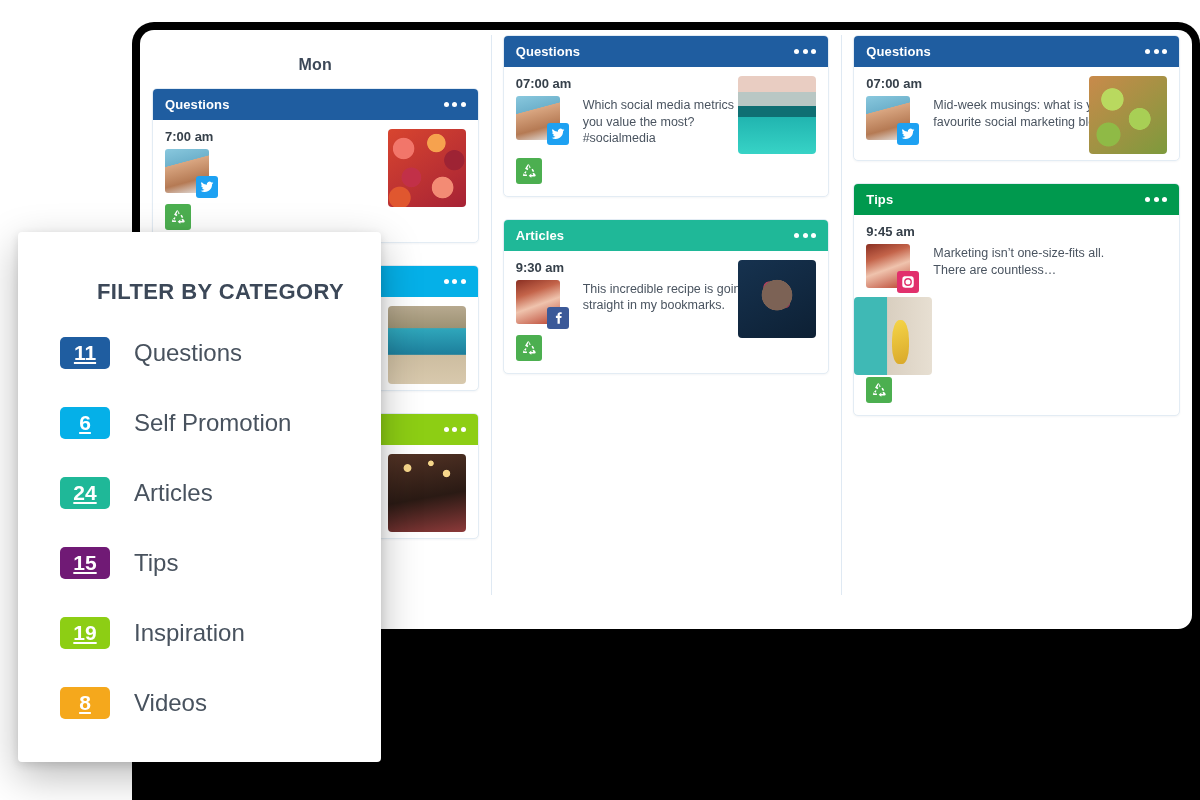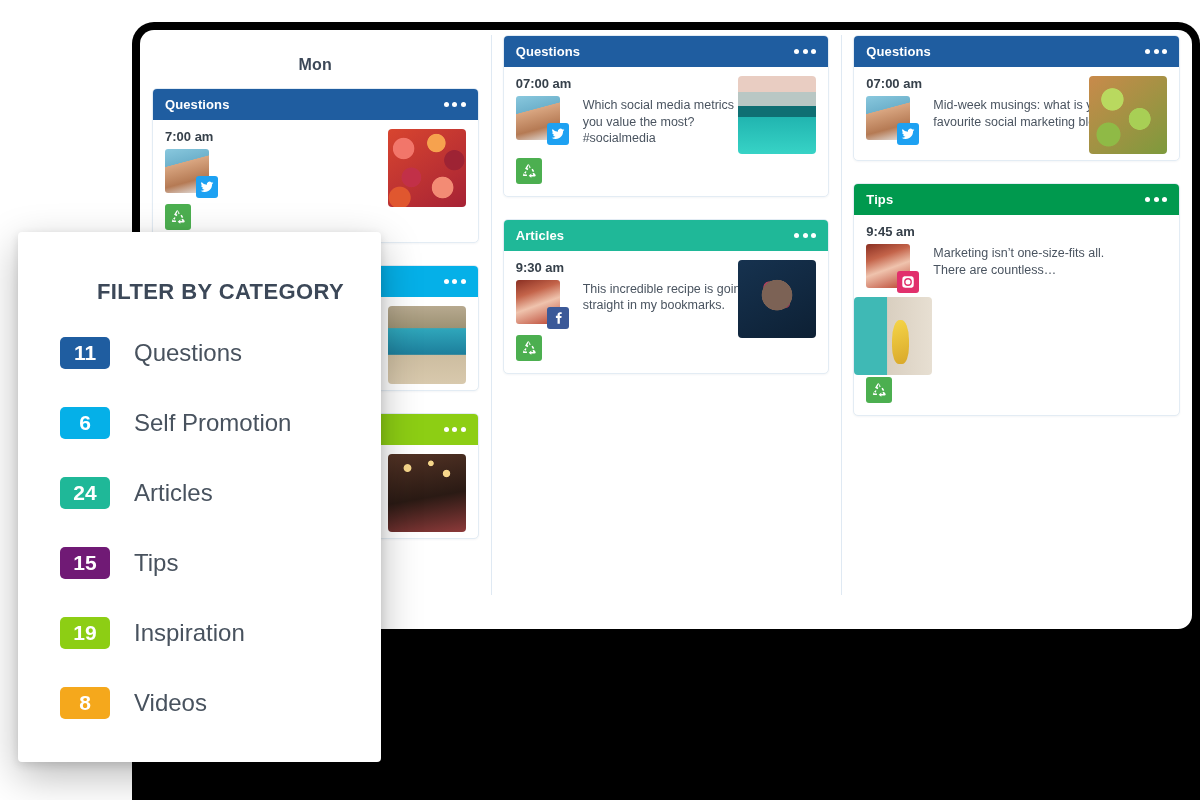--- a/index.html
+++ b/index.html
@@ -163,20 +163,21 @@
     display:flex;align-items:center;
     height:51px;
     margin-bottom:19px;
     cursor:pointer;
   }
   .cat-badge{
     width:50px;height:32px;border-radius:5px;
     display:flex;align-items:center;justify-content:center;
     color:#ffffff;font-size:21px;font-weight:bold;
     flex:0 0 50px;
+    text-decoration:underline;
   }
   .cat-name{
     margin-left:24px;
     font-size:24px;
     color:#48525e;
     font-weight:normal;
     white-space:nowrap;
   }
 
   

